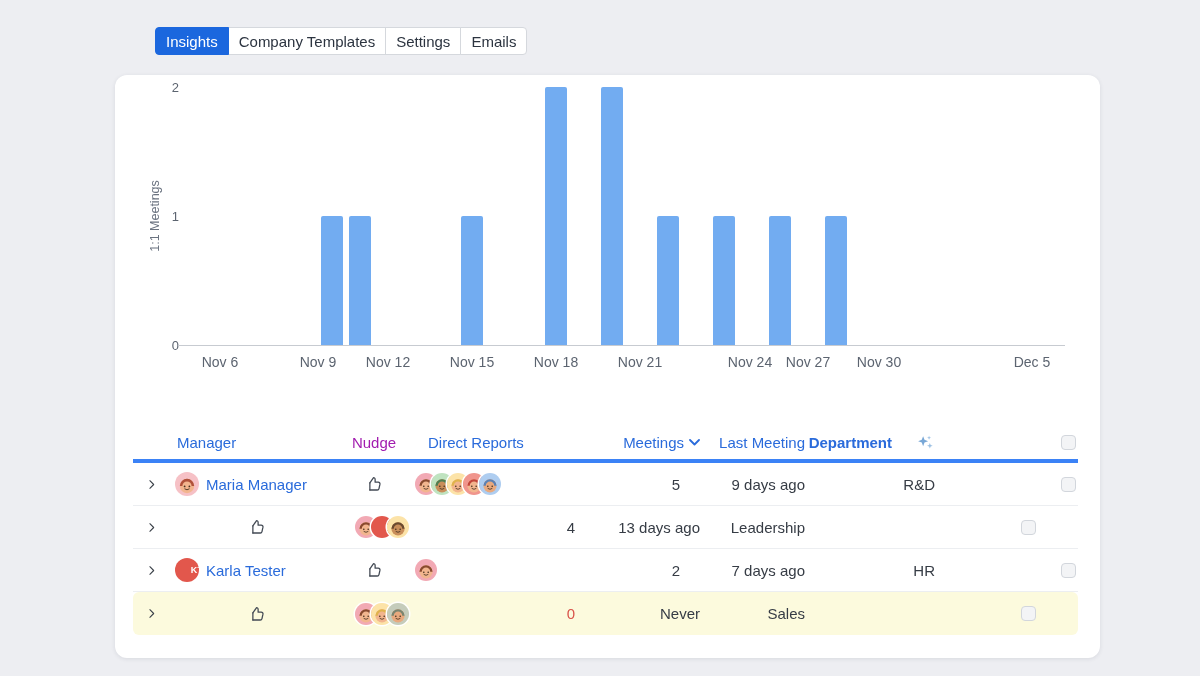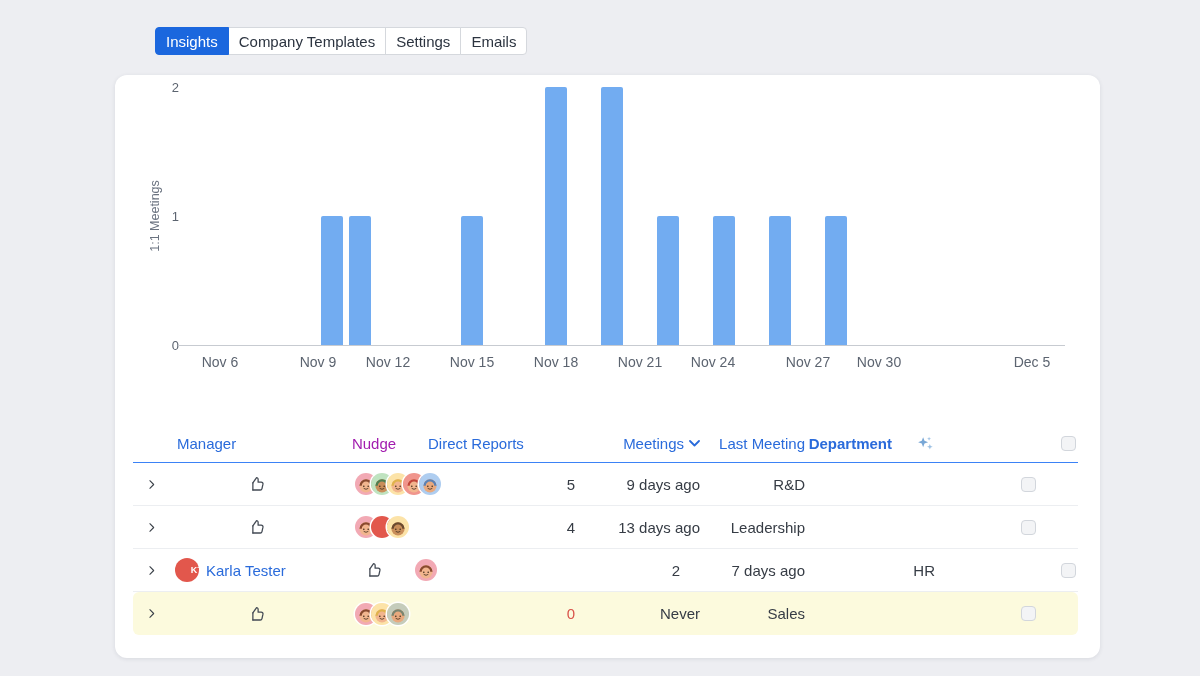--- a/index.html
+++ b/index.html
@@ -49,21 +49,21 @@
     font-size:14px; color:#5c6470; white-space:nowrap;
   }
 
   
   .table { position:absolute; left:18px; top:350px; width:945px; }
   .thead, .trow {
     display:grid;
     grid-template-columns:36px 175px 60px 195px 105px 105px 130px 1fr 40px;
     align-items:center;
   }
-  .thead { height:38px; border-bottom:1px solid #3b82f6; }
+  .thead { height:38px; border-bottom:4px solid #3b82f6; }
   .trow { height:43px; border-bottom:1px solid #eceef1; }
   .trow:last-child { border-bottom:none; }
   .trow.highlighted { background:#fcfadd; border-radius:6px; }
 
   .th { font-size:15px; color:#2a6bdb; }
   .manager-h { padding-left:8px; }
   .nudge-h { text-align:center; color:#a21caf; }
   .reports-h { padding-left:24px; }
   .meetings-h { display:flex; justify-content:flex-end; align-items:center; gap:5px; padding-right:4px; cursor:pointer; }
   .lastmeeting-h { text-align:right; padding-right:4px; }
@@ -126,21 +126,21 @@
         <div class="bar" style="left: 710px; top: 141px; width: 22px; height: 129px; background: rgb(114, 172, 241);"></div>
       </div>
     <div class="x-axis-line"></div>
     <div>
         <span class="xlabel" style="left: 105px;">Nov 6</span>
         <span class="xlabel" style="left: 189px; padding-left: 28px;">Nov 9</span>
         <span class="xlabel" style="left: 273px;">Nov 12</span>
         <span class="xlabel" style="left: 357px;">Nov 15</span>
         <span class="xlabel" style="left: 441px;">Nov 18</span>
         <span class="xlabel" style="left: 525px;">Nov 21</span>
-        <span class="xlabel" style="left: 598px;">Nov 24</span>
+        <span class="xlabel" style="left: 635px;">Nov 24</span>
         <span class="xlabel" style="left: 693px;">Nov 27</span>
         <span class="xlabel" style="left: 764px;">Nov 30</span>
         <span class="xlabel" style="left: 917px;">Dec 5</span>
       </div>
   </div>
 
   <div class="table">
     <div class="thead">
       <div class="cell"></div>
       <div class="cell th manager-h">Manager</div>
@@ -172,20 +172,33 @@
     </div>
     <div>
         <div class="trow">
           <div class="cell cell-expand">
             <span class="expand-btn">
               <svg width="13" height="13" viewBox="0 0 24 24" fill="none" stroke="#3a4048" stroke-width="2" stroke-linecap="round" stroke-linejoin="round">
                 <path d="M9 5l7 7-7 7"></path>
               </svg>
             </span>
           </div>
+          <div class="cell cell-manager">
+            <div class="avatar" style="height: 24px; width: 24px;">
+              <svg viewBox="0 0 24 24" width="100%" height="100%">
+                <rect width="24" height="24" fill="#f6c1c6"></rect>
+                <circle cx="12" cy="14" r="7.2" fill="#f2b58e"></circle>
+                <path d="M4.8 14 A7.2 7.2 0 0 1 19.2 14 L16.6 14 A4.6 4.6 0 0 0 7.4 14 Z" fill="#b0513a"></path>
+                <circle cx="9.6" cy="14.4" r="0.9" fill="#45301f"></circle>
+                <circle cx="14.4" cy="14.4" r="0.9" fill="#45301f"></circle>
+                <path d="M9.8 17 Q12 18.8 14.2 17" stroke="#45301f" stroke-width="0.9" fill="none" stroke-linecap="round"></path>
+              </svg>
+            </div>
+            <span class="name-link">Maria Manager</span>
+          </div>
           <div class="cell cell-nudge">
             <span class="nudge-btn">
               <svg width="18" height="18" viewBox="0 0 24 24" fill="none" stroke="#434a54" stroke-width="1.7" stroke-linecap="round" stroke-linejoin="round">
                 <path d="M6.5 10.5V20"></path>
                 <path d="M6.5 20h9.9a2.3 2.3 0 0 0 2.25-1.8l1.3-6a2.3 2.3 0 0 0-2.25-2.7h-4.2V5.6A2.1 2.1 0 0 0 11.4 3.5L6.5 10.5"></path>
               </svg>
             </span>
           </div>
           <div class="cell cell-reports avatar-stack">
             <div class="avatar" style="height: 22px; width: 22px;">

